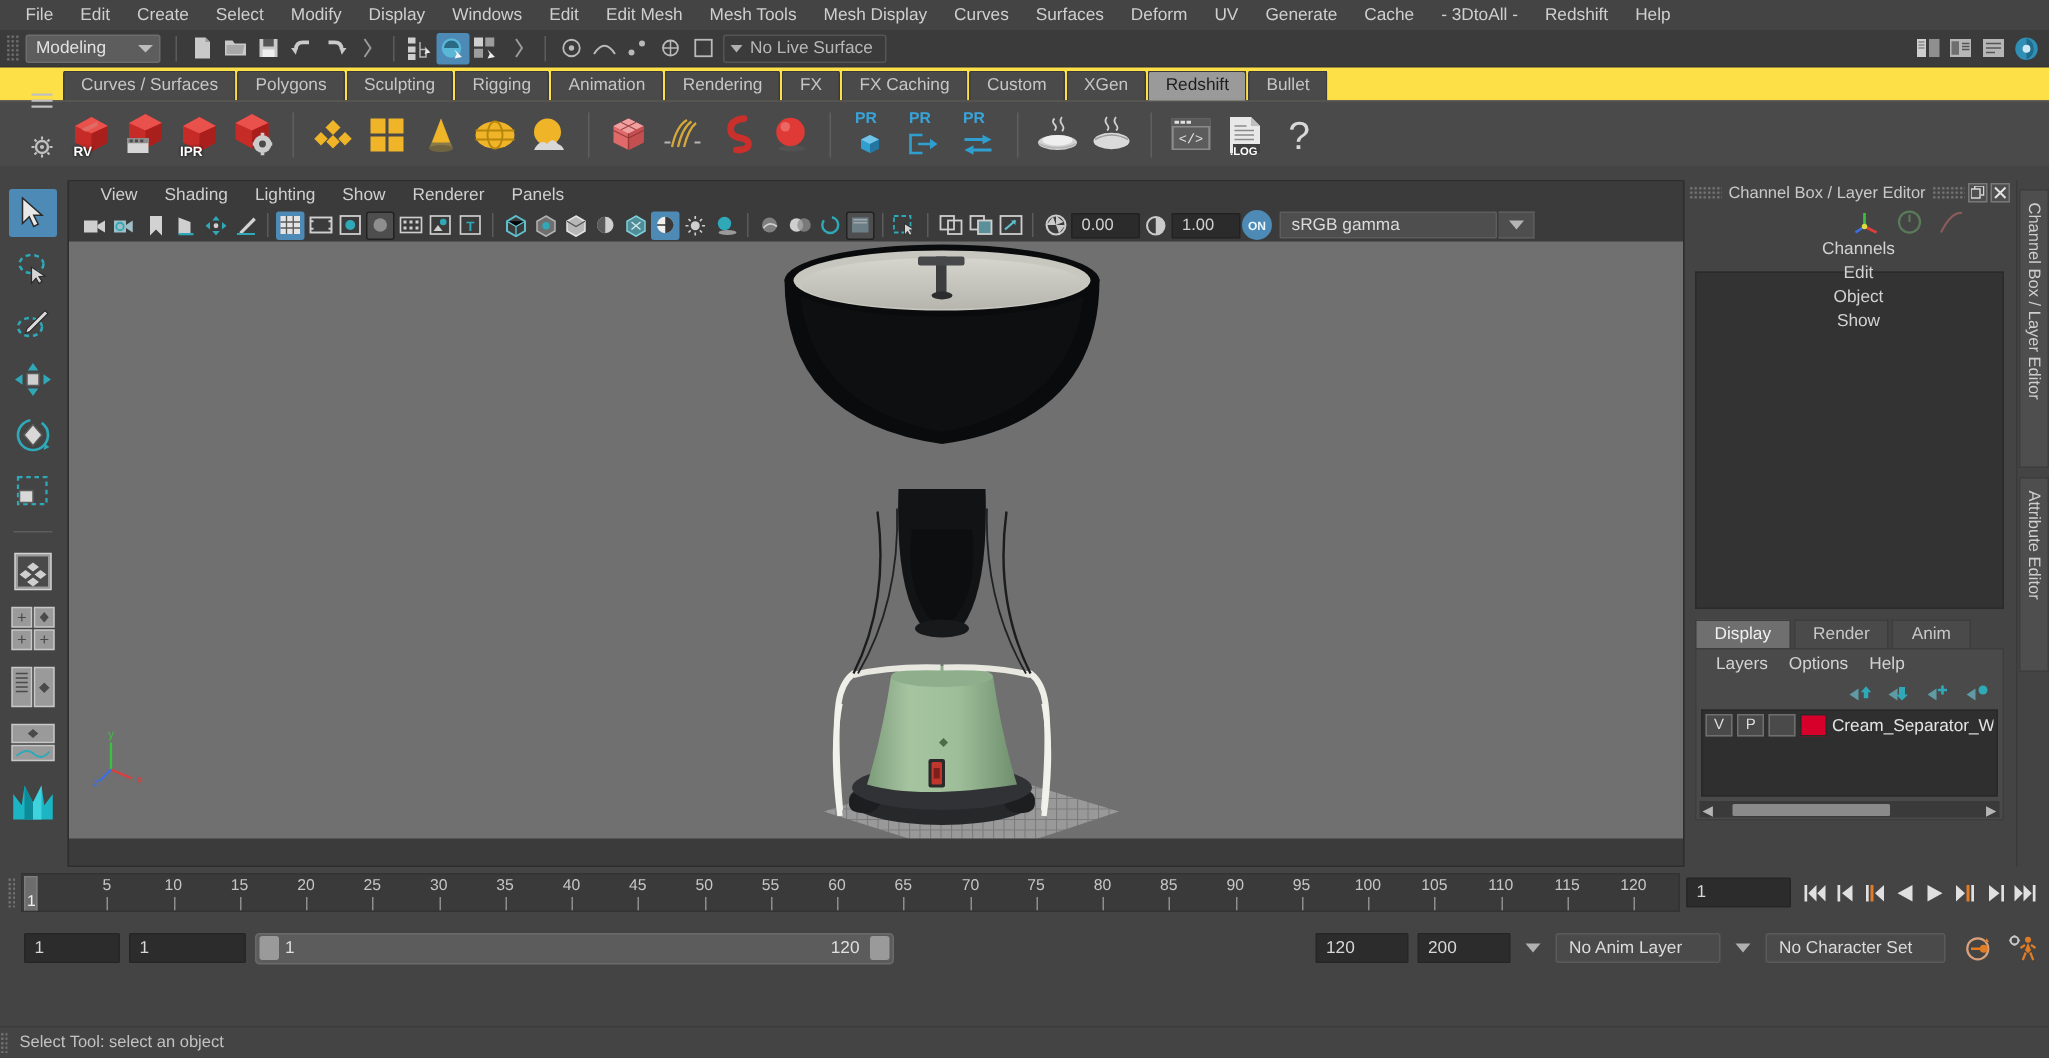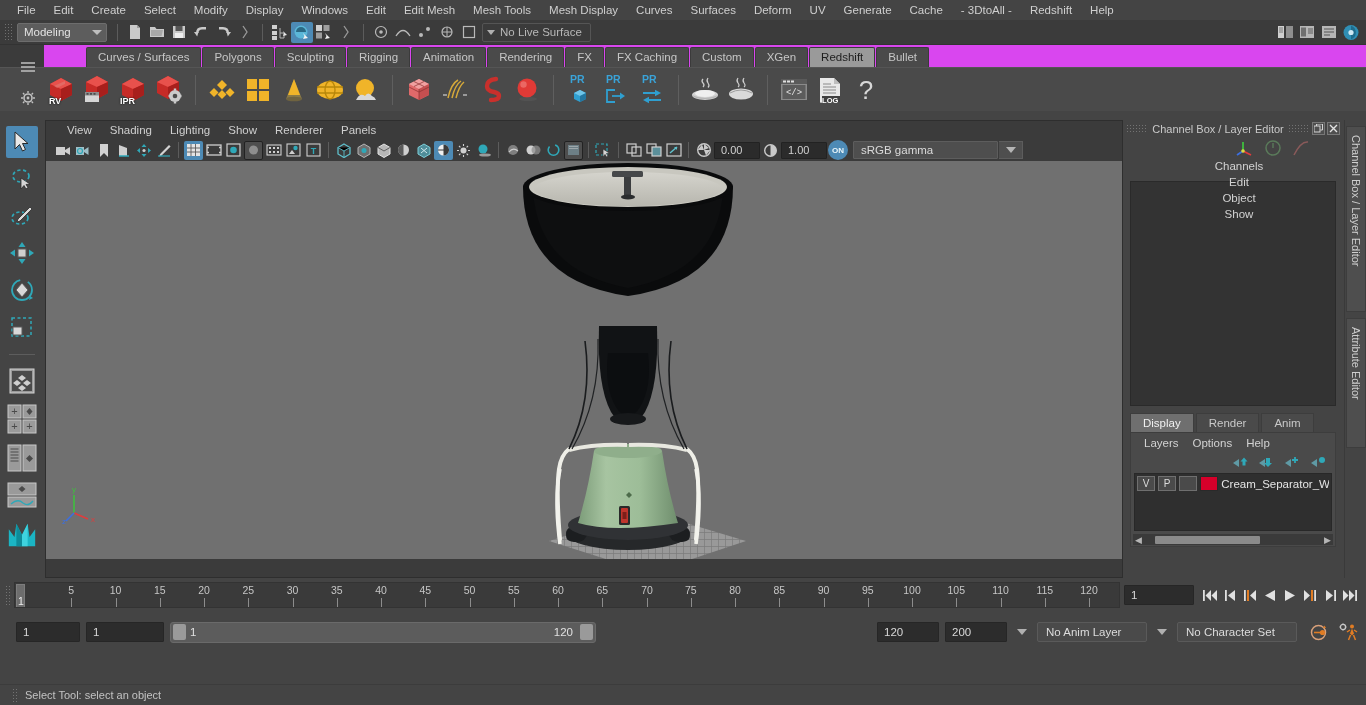--- a/index.html
+++ b/index.html
@@ -63,21 +63,21 @@
     width: 0; height: 0; border-left: 4px solid transparent;
     border-right: 4px solid transparent; border-top: 5px solid #b0b0b0;
     margin-right: 5px;
   }
   .sl-right { margin-left: auto; display: flex; align-items: center; padding-right: 4px; }
 
   
   .shelf-wrap { background: #3b3b3b; }
   .shelf-tabs {
     height: 22px; display: flex; align-items: flex-end;
-    padding-left: 42px; background: #d946ef; margin-left: 44px;
+    padding-left: 42px; background: #fde047;
   }
   .shelf-tab {
     padding: 3px 11px 4px; font-size: 11.5px; color: #c6c6c6;
     background: #4a4a4a; border: 1px solid #3b3b3b;
     border-bottom: none; margin-right: 1px; cursor: default;
     border-top-left-radius: 2px; border-top-right-radius: 2px;
   }
   .shelf-tab.active { background: #9a9a9a; color: #1e1e1e; }
   .shelf-icons {
     height: 44px; background: #4a4a4a; display: flex;
@@ -275,21 +275,21 @@
     position: absolute; left: 0; top: 652px; width: 1366px; height: 30px;
     background: #444444; display: flex; align-items: center; padding-left: 22px; gap: 6px;
   }
   .cmd-label { font-size: 11.5px; color: #d4d4d4; width: 34px; }
   .cmd-input { height: 20px; background: #383838; border: 1px solid #2c2c2c; width: 440px; border-radius: 1px; }
   .cmd-output { height: 20px; background: #3e3e3e; border: 1px solid #343434; flex: 1; margin-right: 6px; border-radius: 1px; }
 
   
   .help-row {
     position: absolute; left: 0; top: 684px; width: 1366px; height: 21px;
-    background: #444444; display: flex; align-items: center; padding-left: 12px; gap: 8px;
+    background: #444444; display: flex; align-items: center; gap: 8px;
     border-top: 1px solid #3c3c3c;
   }
   .help-text { font-size: 11px; color: #c2c2c2; }
   svg { display: block; }
 </style>
 </head>
 <body>
 
 <div id="app">
 

